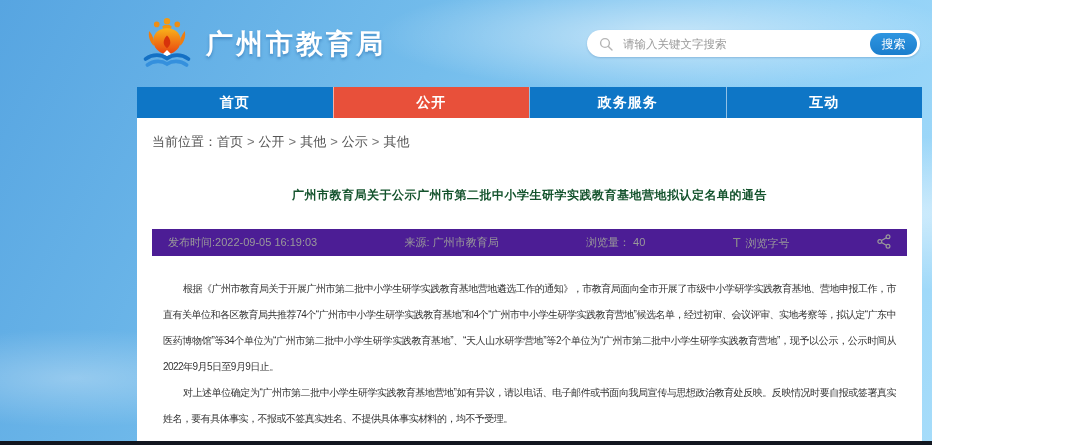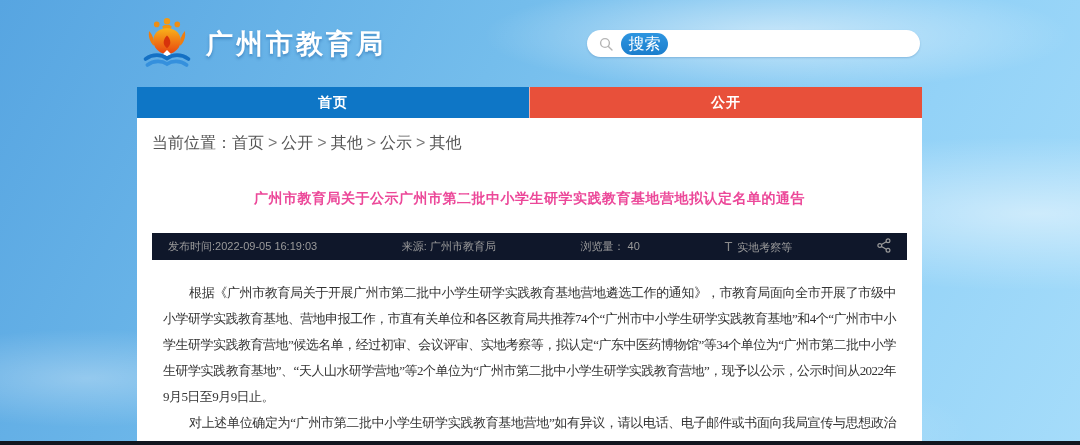--- a/index.html
+++ b/index.html
@@ -2,21 +2,21 @@
 <html><head>
 <meta charset="utf-8">
 <style>
   html,body{margin:0;padding:0;}
   body{
     width:1080px;height:445px;overflow:hidden;
     font-family:"Liberation Sans",sans-serif;
     -webkit-font-smoothing:antialiased;
   }
   .stage{
-    position:relative;width:1080px;height:445px;overflow:hidden;
+    position:relative;width:932px;height:445px;overflow:hidden;
     background:
       radial-gradient(420px 80px at 72% 8%, rgba(255,255,255,.55), rgba(255,255,255,0) 70%),
       radial-gradient(520px 110px at 96% 48%, rgba(255,255,255,.5), rgba(255,255,255,0) 70%),
       radial-gradient(480px 100px at 58% 97%, rgba(255,255,255,.4), rgba(255,255,255,0) 72%),
       radial-gradient(300px 70px at 8% 85%, rgba(255,255,255,.3), rgba(255,255,255,0) 70%),
       linear-gradient(118deg,#57a5e1 0%,#74bdec 40%,#93d2f7 75%,#a5dcfa 100%);
   }
   .container{
     position:absolute;left:137px;top:0;width:785px;height:445px;
     display:flex;flex-direction:column;
@@ -38,56 +38,56 @@
     box-shadow:0 1px 2px rgba(30,90,150,.25);
   }
   .search-bar .mag{flex:0 0 auto;margin-right:8px;display:flex;}
   .search-input{
     flex:1;border:none;outline:none;background:transparent;
     font-size:11.5px;color:#333;font-family:"Liberation Sans",sans-serif;
   }
   .search-input::placeholder{color:#9b9b9b;}
   .search-btn{
     flex:0 0 auto;width:47px;height:22px;border:none;border-radius:11px;
-    background:linear-gradient(180deg,#2e95e0,#1b7ecd);color:#fff;font-size:16px;
+    background:linear-gradient(180deg,#2e95e0,#1b7ecd);color:#fff;font-size:12px;
     cursor:pointer;font-family:Liberation Serif, serif;line-height:22px;padding:0;
   }
   
   .nav{height:31px;display:flex;background:#0e76c6;box-shadow:0 1px 0 rgba(8,60,110,.35);}
   .nav-item{
     flex:1;display:flex;align-items:center;justify-content:center;
     color:#fff;font-size:14px;font-weight:bold;cursor:pointer;letter-spacing:1px;
   }
   .nav-item + .nav-item{border-left:1px solid rgba(255,255,255,.55);}
   .nav-item.active{background:#e8503a;}
   
   .content{flex:1;background:#fff;overflow:hidden;}
   .breadcrumb{
-    padding:15px 0 0 15px;font-size:16px;color:#555;
+    padding:15px 0 0 15px;font-size:13px;color:#555;
   }
   .breadcrumb .crumb{cursor:pointer;}
   .breadcrumb .sep{color:#777;margin:0 4px;}
   .article-title{
-    margin:36px 20px 16px;text-align:center;color:#ec4899;
-    font-size:14px;font-weight:bold;letter-spacing:.5px;
+    margin:36px 20px 16px;text-align:center;color:#14532d;
+    font-size:12px;font-weight:bold;letter-spacing:.5px;
   }
   .meta-bar{
-    margin:25px 15px 0;height:27px;background:#0f172a;
+    margin:25px 15px 0;height:27px;background:#4c1d95;
     display:flex;align-items:center;justify-content:space-between;
     padding:0 16px;font-size:11px;color:#9a9a9a;gap:40px;
   }
   .meta-item{white-space:nowrap;}
   .meta-item .val{margin-left:3px;}
   .font-size-ctrl{cursor:pointer;}
   .font-size-ctrl .t-sym{font-size:13px;margin-right:5px;color:#8a8a8a;}
   .share{cursor:pointer;display:flex;align-items:center;}
   .article-body{padding:0 26px;}
   .article-body p{
-    margin:0;font-size:13px;line-height:26px;letter-spacing:-0.55px;
-    color:#333;text-indent:2em;text-align:justify;font-family:Liberation Serif, serif;
+    margin:0;font-size:10px;line-height:26px;letter-spacing:-0.55px;
+    color:#333;text-indent:2em;text-align:justify;
   }
   .article-body p.p1{margin-top:20px;}
   .article-body p.p2{margin-top:0;}
   
   .bottom-bar{
     position:absolute;left:0;bottom:0;width:1080px;height:4px;
     background:#12161f;z-index:5;
   }
 </style>
 </head>
@@ -122,27 +122,30 @@
         <span class="site-title">广州市教育局</span>
       </div>
 
       <div class="search-bar">
         <span class="mag">
           <svg width="14" height="14" viewBox="0 0 14 14">
             <circle cx="6" cy="6" r="4.4" fill="none" stroke="#b5b5b5" stroke-width="1.4"></circle>
             <line x1="9.4" y1="9.4" x2="13" y2="13" stroke="#b5b5b5" stroke-width="1.4" stroke-linecap="round"></line>
           </svg>
         </span>
+        <input class="search-input" type="text" placeholder="请输入关键文字搜索" style="">
         <button class="search-btn">搜索</button>
       </div>
     </div>
 
     <div class="nav">
       <div class="nav-item">首页</div>
       <div class="nav-item active">公开</div>
+      <div class="nav-item">政务服务</div>
+      <div class="nav-item">互动</div>
     </div>
 
     <div class="content">
 
       <div class="breadcrumb">
         <span>当前位置：</span><span class="crumb">首页</span><span class="sep">&gt;</span><span class="crumb">公开</span><span class="sep">&gt;</span><span class="crumb">其他</span><span class="sep">&gt;</span><span class="crumb">公示</span><span class="sep">&gt;</span><span class="crumb">其他</span>
       </div>
 
       <h1 class="article-title">广州市教育局关于公示广州市第二批中小学生研学实践教育基地营地拟认定名单的通告</h1>
 
@@ -150,21 +153,21 @@
         <span class="meta-item">
           <span>发布时间:</span><span>2022-09-05 16:19:03</span>
         </span>
         <span class="meta-item">
           <span>来源:</span><span class="val">广州市教育局</span>
         </span>
         <span class="meta-item">
           <span>浏览量：</span><span class="val">40</span>
         </span>
         <span class="meta-item font-size-ctrl">
-          <span class="t-sym">T</span><span>实地考察等</span>
+          <span class="t-sym">T</span><span>浏览字号</span>
         </span>
         <span class="share">
           <span>
             <svg width="14" height="15" viewBox="0 0 14 15">
               <circle cx="11" cy="2.8" r="1.9" fill="none" stroke="#9a9a9a" stroke-width="1.2"></circle>
               <circle cx="2.8" cy="7.5" r="1.9" fill="none" stroke="#9a9a9a" stroke-width="1.2"></circle>
               <circle cx="11" cy="12.2" r="1.9" fill="none" stroke="#9a9a9a" stroke-width="1.2"></circle>
               <line x1="4.5" y1="6.6" x2="9.3" y2="3.7" stroke="#9a9a9a" stroke-width="1.2"></line>
               <line x1="4.5" y1="8.4" x2="9.3" y2="11.3" stroke="#9a9a9a" stroke-width="1.2"></line>
             </svg>

